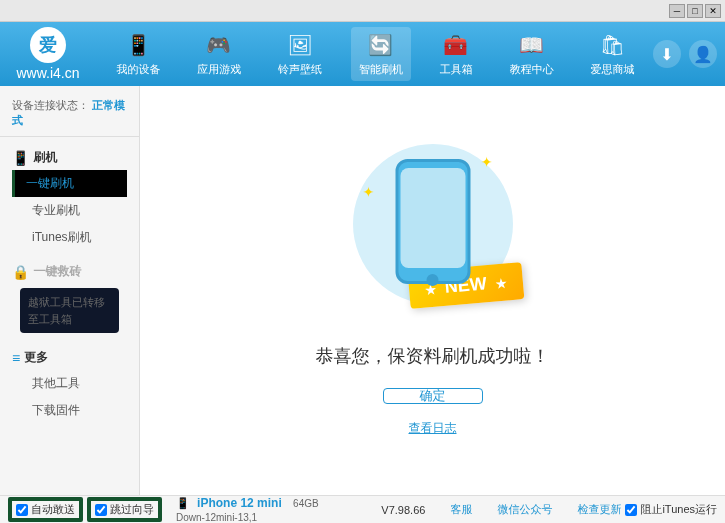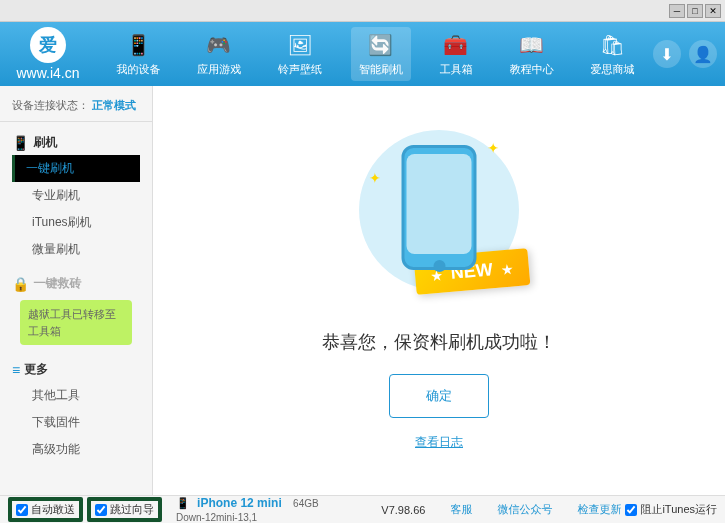--- a/index.html
+++ b/index.html
@@ -70,21 +70,21 @@
     }
 
     
     .main-layout {
       display: flex;
       height: calc(523px - 22px - 64px - 28px);
     }
 
     
     .sidebar {
-      width: 153px;
+      width: 140px;
       background: #f5f5f5;
       border-right: 1px solid #ddd;
       overflow-y: auto;
       padding: 8px 0;
     }
     .sidebar-status {
       padding: 4px 12px 8px;
       font-size: 11px;
       color: #666;
       border-bottom: 1px solid #ddd;
@@ -108,21 +108,21 @@
     }
     .sidebar-item.active {
       background: #000000;
       color: #2196d3;
       border-left: 3px solid #14532d;
       padding-left: 11px;
     }
     .sidebar-grayed { color: #aaa !important; cursor: default !important; }
     .sidebar-info-box {
       margin: 4px 8px;
-      background: #bef264;
+      background: #0f172a;
       border-radius: 4px;
       padding: 6px 8px;
       font-size: 11px;
       color: #666;
       line-height: 1.5;
     }
 
     
     .content {
       flex: 1;
@@ -180,21 +180,21 @@
       margin-left: 4px;
       font-size: 12px;
     }
     .success-text {
       font-size: 18px;
       color: #333;
       margin-bottom: 20px;
     }
     .btn-confirm {
       width: 100px;
-      height: 44px;
+      height: 16px;
       background: white;
       border: 1px solid #2196d3;
       color: #2196d3;
       border-radius: 4px;
       cursor: pointer;
       font-size: 13px;
       display: flex; align-items: center; justify-content: center;
       margin-bottom: 16px;
     }
     .link-goto {
@@ -310,23 +310,20 @@
       </div>
       <div class="sidebar-item active">
         <span>一键刷机</span>
       </div>
       <div class="sidebar-item">
         <span>专业刷机</span>
       </div>
       <div class="sidebar-item">
         <span>iTunes刷机</span>
       </div>
-      <div class="sidebar-item">
-        <span>微量刷机</span>
-      </div>
     </div>
 
     <div class="sidebar-section">
       <div class="sidebar-section-header sidebar-grayed">
         <span class="sidebar-section-icon">🔒</span>
         <span>一键救砖</span>
       </div>
       <div class="sidebar-info-box">
         <span>越狱工具已转移至工具箱</span>
       </div>
@@ -335,23 +332,20 @@
     <div class="sidebar-section">
       <div class="sidebar-section-header">
         <span class="sidebar-section-icon">≡</span>
         <span>更多</span>
       </div>
       <div class="sidebar-item">
         <span>其他工具</span>
       </div>
       <div class="sidebar-item">
         <span>下载固件</span>
-      </div>
-      <div class="sidebar-item">
-        <span>高级功能</span>
       </div>
     </div>
   </div>
 
   <div class="content">
     <div class="success-illustration">
       <div class="phone-wrapper">
         <div class="phone-bg-circle"></div>
 
         <div style="position:absolute; top:15px; left:50%; transform:translateX(-50%); width:75px; height:125px; background:#4ab8e8; border-radius:12px; border:3px solid #3a9fd0; z-index:2;">

